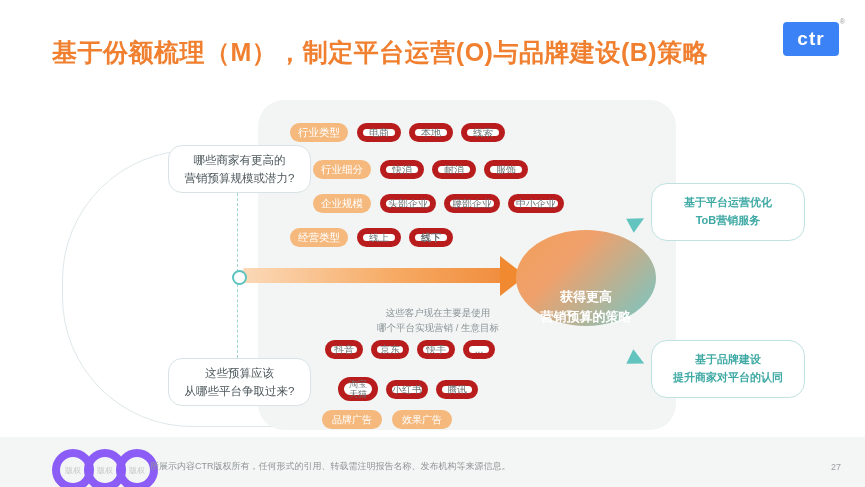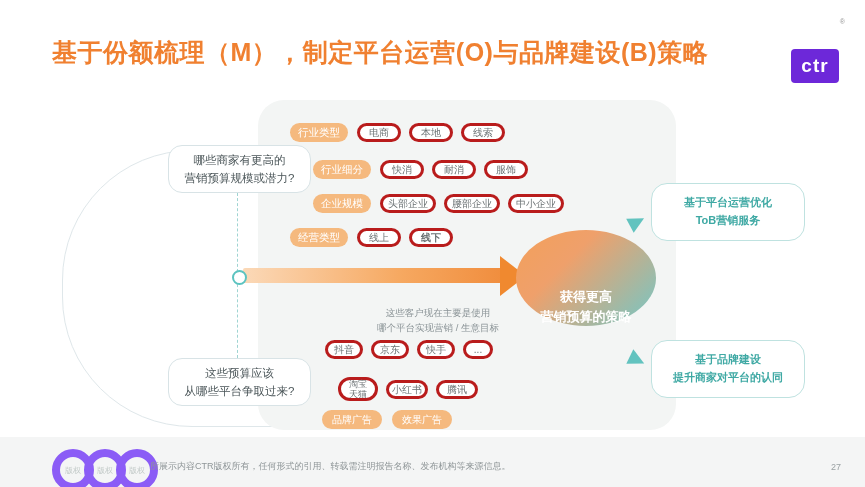--- a/index.html
+++ b/index.html
@@ -13,24 +13,24 @@
   .stage{position:absolute;left:0;top:0;width:865px;height:487px;}
 
   
   .title{
     position:absolute;left:52px;top:36px;
     font-size:25px;font-weight:bold;color:#f08030;
     letter-spacing:0.5px;white-space:nowrap;
   }
   .logo{
     position:absolute;right:26px;top:22px;
-    width:48px;height:34px;border-radius:4px;
-    background:#6d28d9;color:#fff;
-    display:flex;align-items:center;justify-content:center;
-    font-size:19px;font-weight:bold;letter-spacing:1px;margin-top:27px;
+    width:56px;height:34px;border-radius:4px;
+    background:#3b82f6;color:#fff;
+    display:flex;align-items:center;justify-content:center;
+    font-size:19px;font-weight:bold;letter-spacing:1px;
   }
   .logo-r{
     position:absolute;right:20px;top:18px;
     font-size:7px;color:#999;
   }
 
   
   .bigloop{
     position:absolute;left:62px;top:150px;width:600px;height:275px;
     border:1px solid #dfe7ea;border-radius:130px;
@@ -110,21 +110,21 @@
 
   
   .rowlabel{
     position:absolute;height:19px;border-radius:10px;
     background:#f5b97e;color:#fff;font-size:10.5px;
     display:flex;align-items:center;justify-content:center;
     padding:0 10px;box-sizing:border-box;white-space:nowrap;
   }
   .tag{
     position:absolute;height:19px;border-radius:10px;
-    background:#fff;border:3px solid #b91c1c;color:#6b7274;font-size:10px;
+    background:#fff;border:6px solid #b91c1c;color:#6b7274;font-size:10px;
     display:flex;align-items:center;justify-content:center;
     padding:0 10px;box-sizing:border-box;white-space:nowrap;
   }
   .tag.orange{
     background:#f5b97e;border-color:#f5b97e;color:#fff;
   }
   .tag.two-line{
     height:24px;border-radius:12px;line-height:1.15;font-size:9px;
     flex-direction:column;
   }

